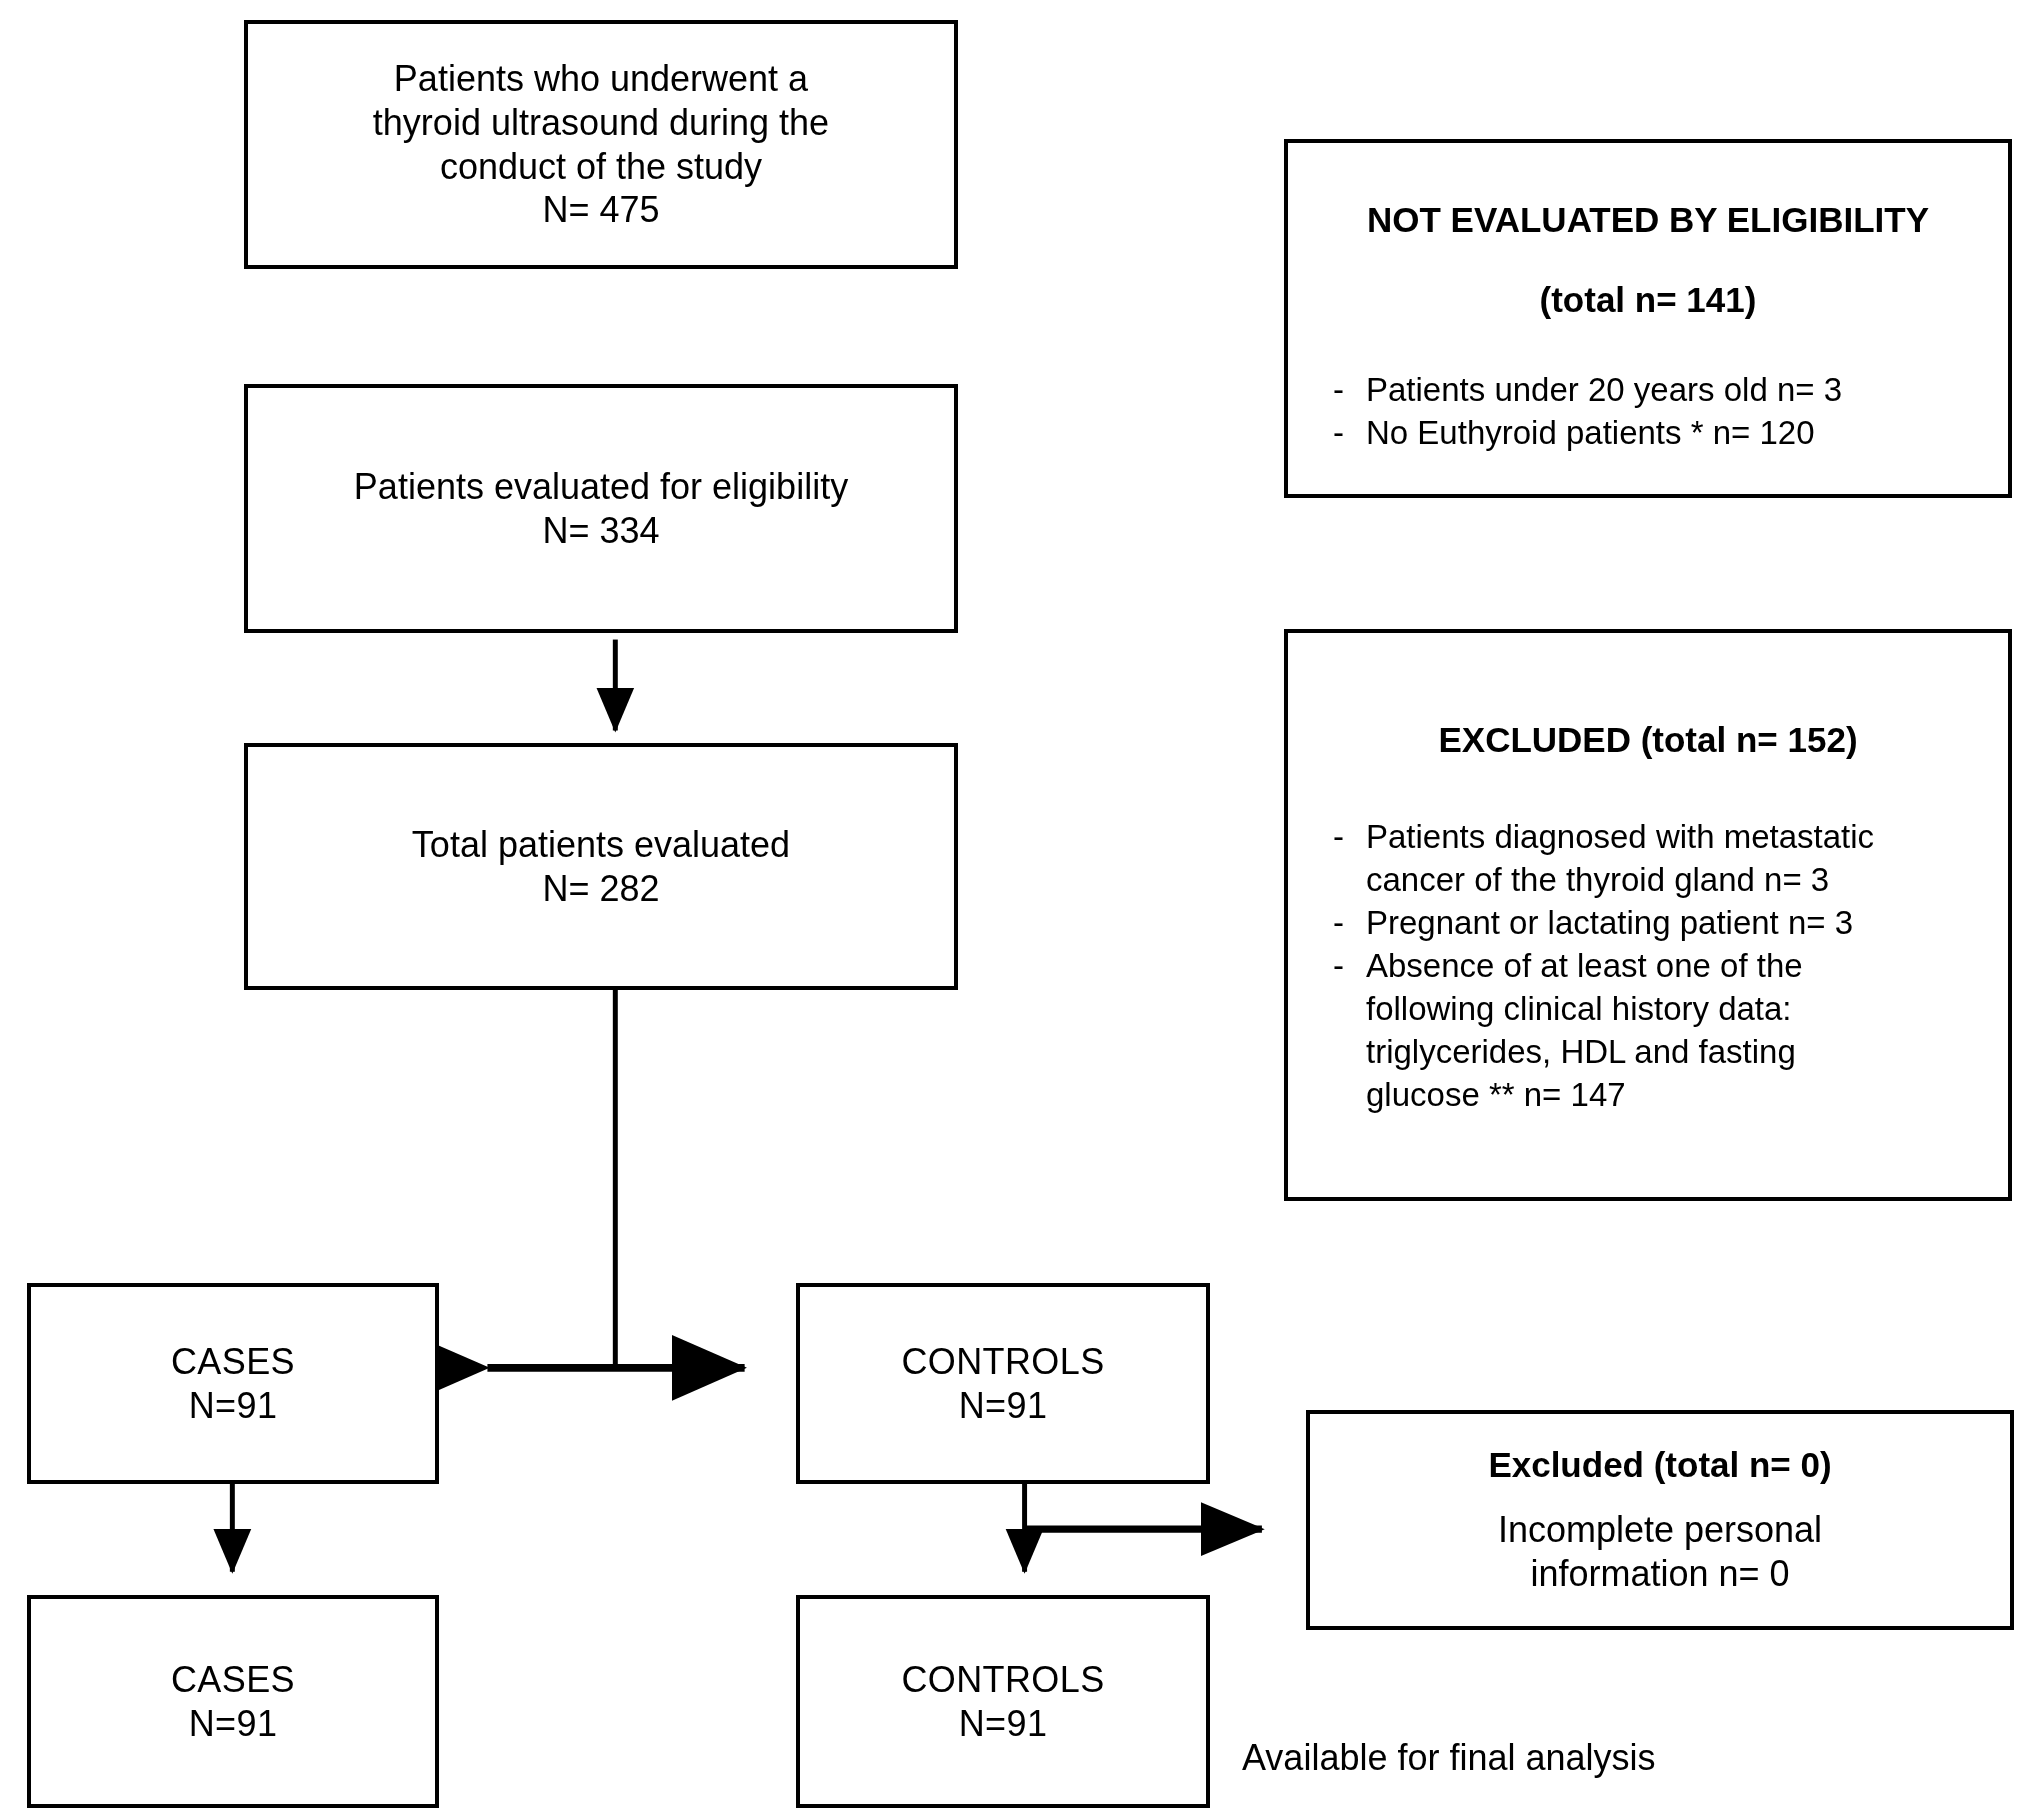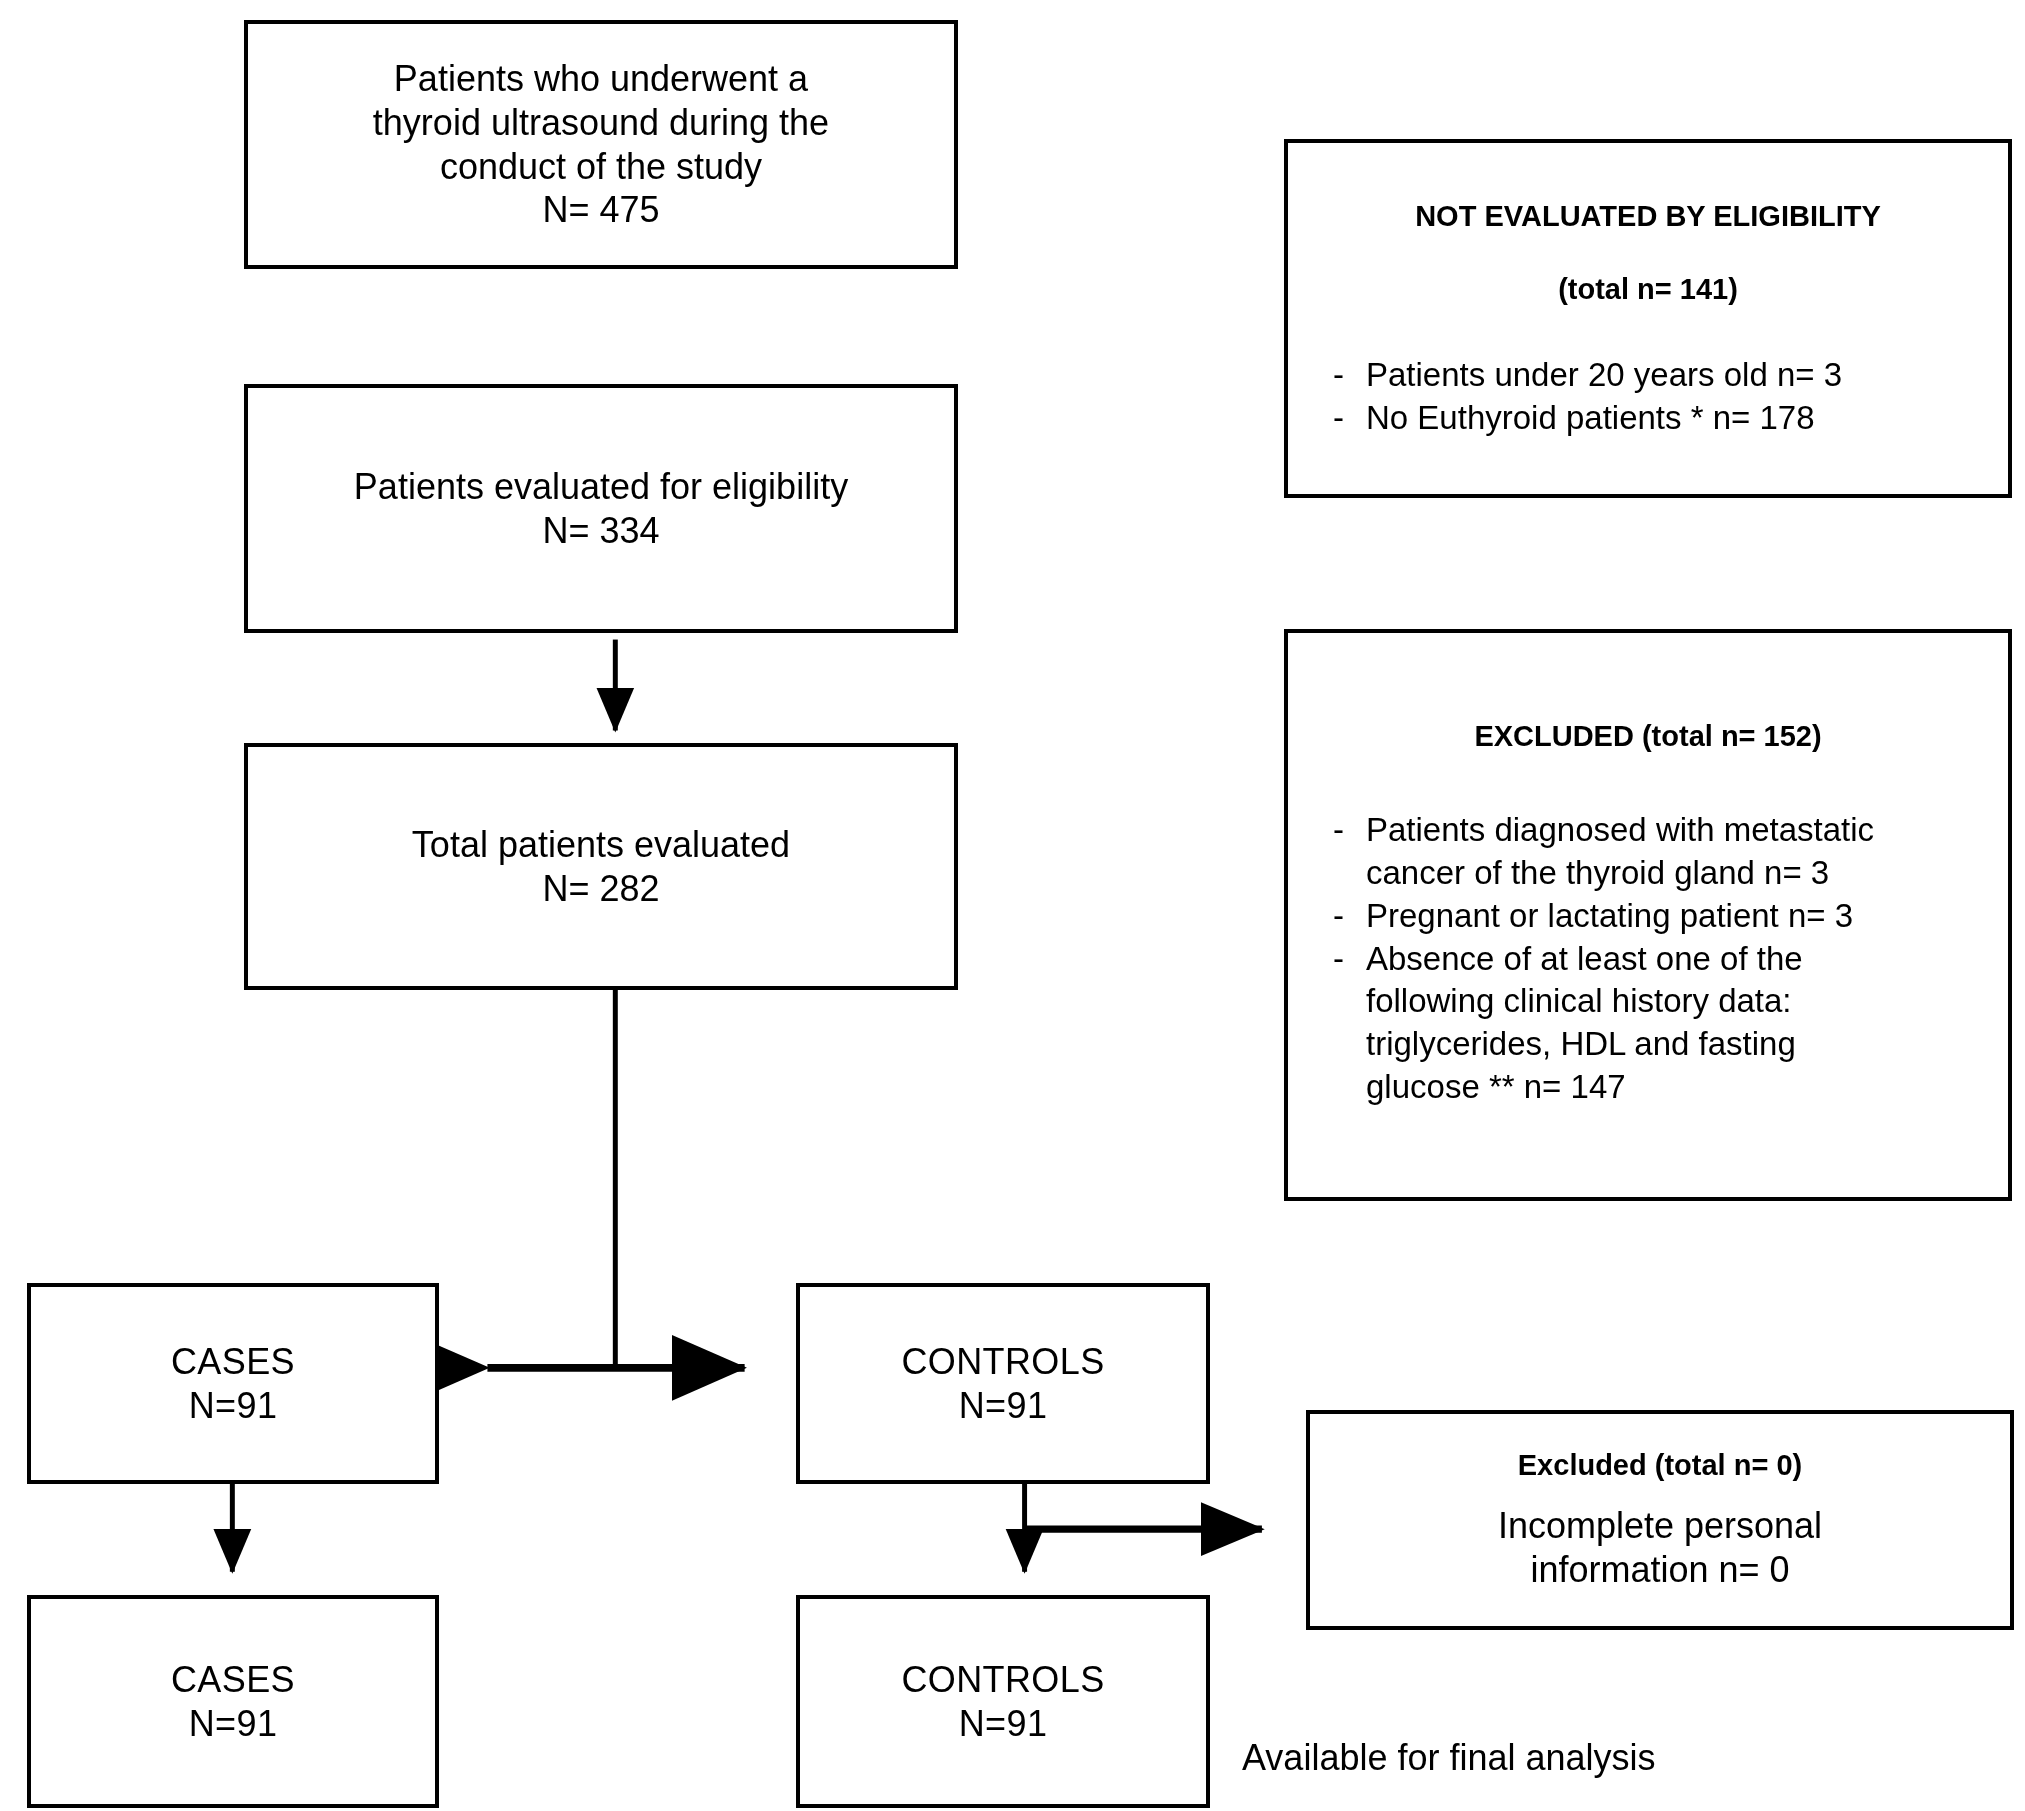--- a/index.html
+++ b/index.html
@@ -11,21 +11,21 @@
   .box{position:absolute;border:4.3px solid #000;background:#fff;
        box-sizing:border-box;display:flex;flex-direction:column;
        align-items:center;justify-content:center;text-align:center;}
   .box.left-align{align-items:flex-start;text-align:left;}
 
   .ln{display:block;white-space:pre;}
 
   
   .t-body{font-size:36px;line-height:1.22;font-weight:400;}
   .t-body-sm{font-size:33px;line-height:1.30;font-weight:400;}
-  .t-bold{font-size:29px;line-height:1.22;font-weight:700;}
+  .t-bold{font-size:35px;line-height:1.22;font-weight:700;}
   .t-caps{font-size:36px;line-height:1.22;font-weight:400;letter-spacing:0.4px;}
   .t-free{font-size:36px;line-height:1.22;font-weight:400;margin-top:48px;}
 
   .blockcenter{width:100%;text-align:center;}
 
   
   .bullets{width:100%;padding-left:21px;box-sizing:border-box;}
   .bul{display:flex;align-items:flex-start;}
   .bul .dash{width:33px;flex:0 0 33px;}
   .bul .txt{flex:1 1 auto;}
@@ -90,21 +90,21 @@
   <div class="box left-align" style="left:1284px;top:139px;width:728px;height:359px;padding:18.5px 24px;justify-content:flex-start;">
     <div class="blockcenter t-bold" style="margin-top:37px;">NOT EVALUATED BY ELIGIBILITY</div>
     <div class="blockcenter t-bold" style="margin-top:38px;">(total n= 141)</div>
     <div class="bullets t-body-sm" style="margin-top:47px;">
       <div class="bul">
         <span class="dash">-</span>
         <span class="txt">Patients under 20 years old n= 3</span>
       </div>
       <div class="bul">
         <span class="dash">-</span>
-        <span class="txt">No Euthyroid patients * n= 178</span>
+        <span class="txt">No Euthyroid patients * n= 120</span>
       </div>
     </div>
   </div>
 
   <div class="box left-align" style="left:1284px;top:629px;width:728px;height:572px;padding:18.5px 24px;justify-content:flex-start;">
     <div class="blockcenter t-bold" style="margin-top:67px;">EXCLUDED (total n= 152)</div>
     <div class="bullets t-body-sm" style="margin-top:55px;">
       <div class="bul">
         <span class="dash">-</span>
         <span class="txt">

